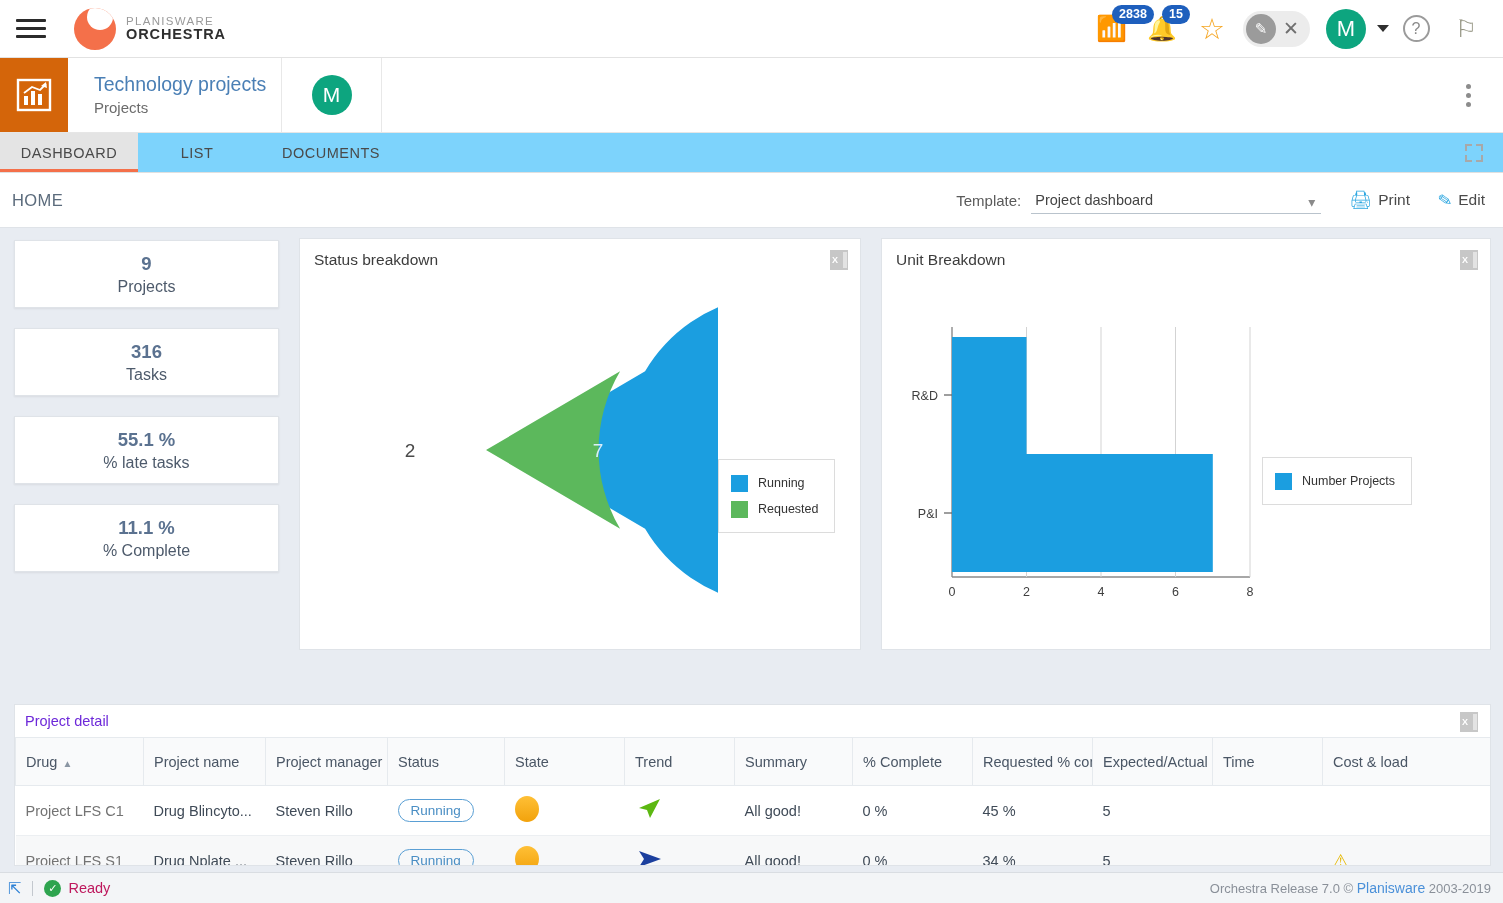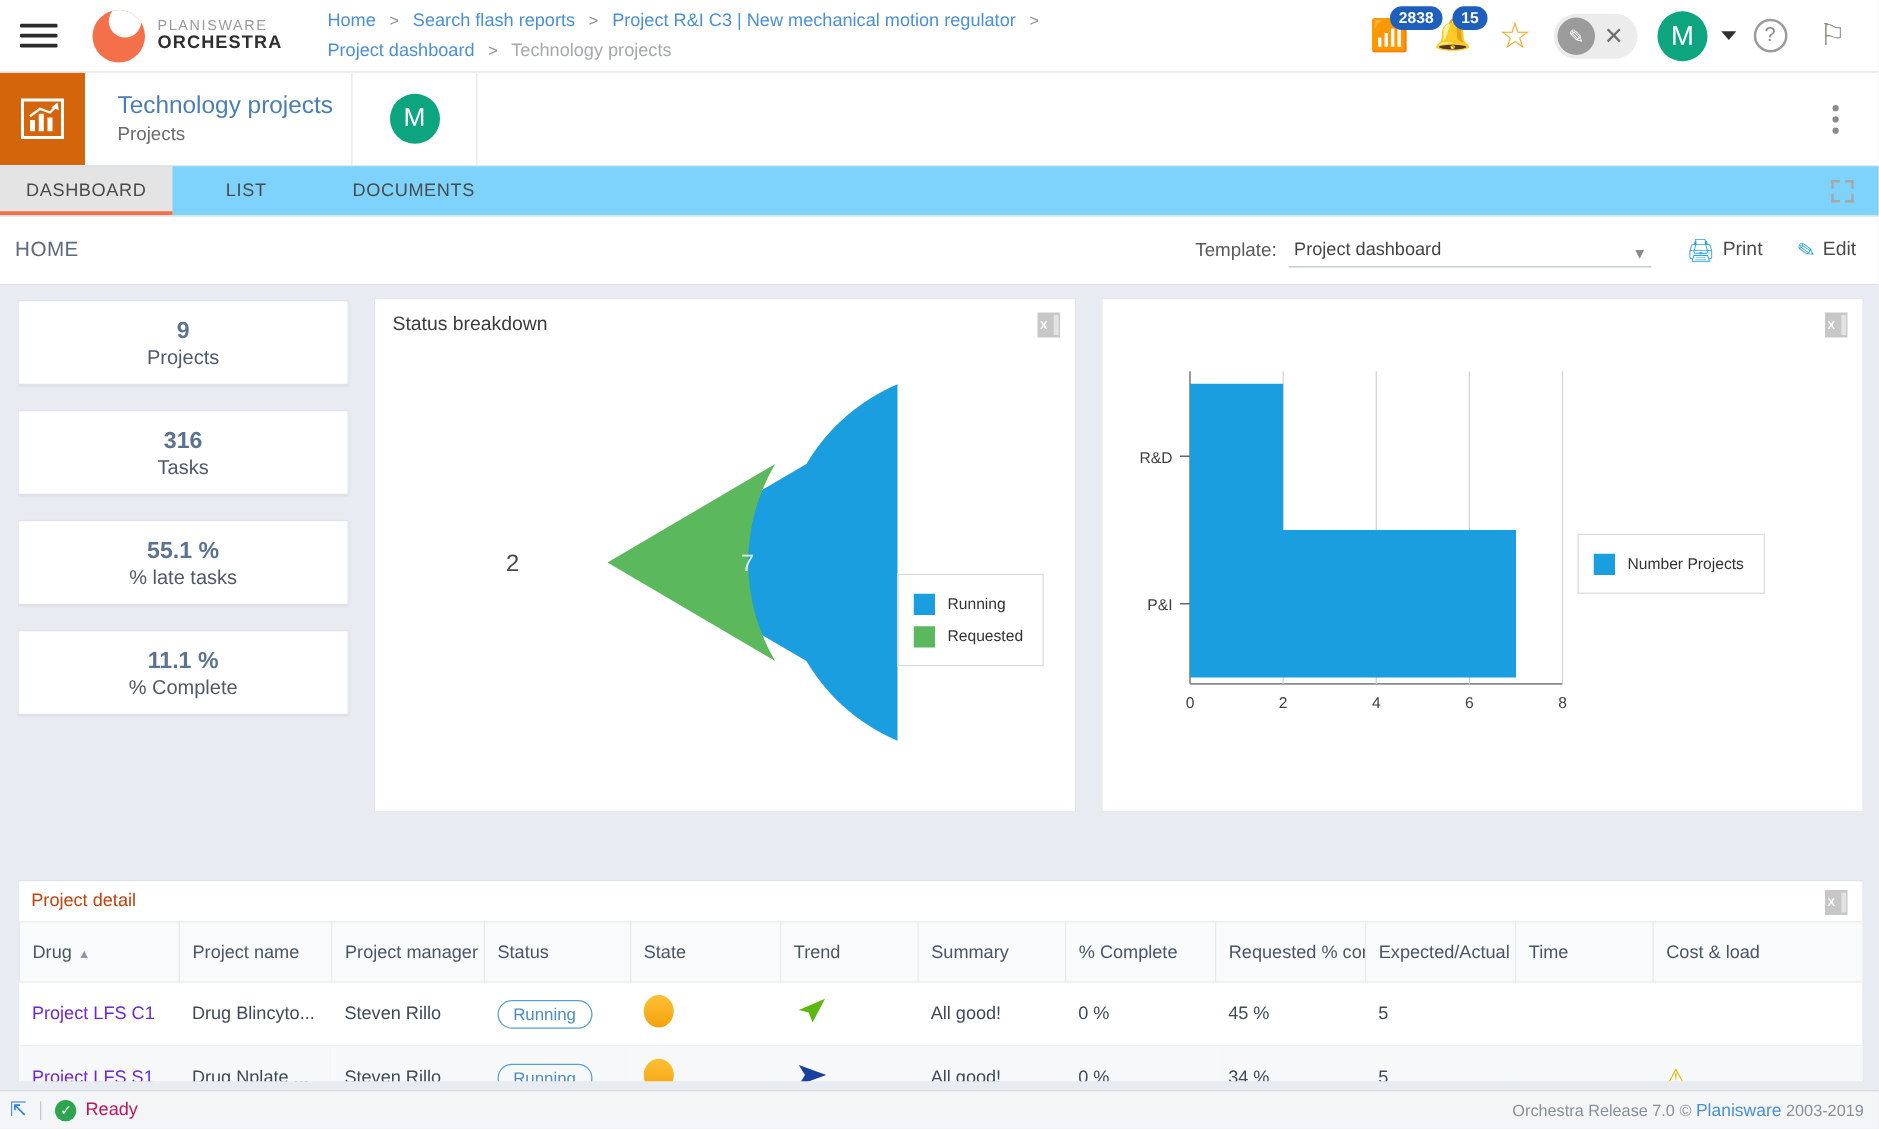--- a/index.html
+++ b/index.html
@@ -138,34 +138,34 @@
   .legend-sw { width: 17px; height: 17px; }
   .legend-tx { font-size: 12.5px; color: #333; }
   .pie-legend { left: 418px; top: 190px; }
   .bar-legend { left: 380px; top: 188px; }
 
   .bar-area { position: relative; width: 100%; height: 360px; }
   .bar-svg { position: absolute; left: 0; top: 0; }
 
   
   .detail-wrap { margin: 12px 12px 0 14px; background: #fff; border: 1px solid #dfe3e8; height: 162px; position: relative; overflow: hidden; }
-  .detail-title { font-size: 14.5px; color: #c2410c; padding: 8px 0 8px 10px; }
+  .detail-title { font-size: 14.5px; color: #6d28d9; padding: 8px 0 8px 10px; }
   table.dt { width: 100%; border-collapse: collapse; table-layout: fixed; }
   table.dt th {
     background: #f9fafb; border: 1px solid #e6eaee; border-left: none; font-weight: normal;
     font-size: 14.5px; color: #4a5665; text-align: left; padding: 12px 10px; height: 48px;
     white-space: nowrap; overflow: hidden; cursor: pointer;
   }
   table.dt th:first-child { border-left: 1px solid #e6eaee; }
   table.dt td {
     border-bottom: 1px solid #eceff2; font-size: 14.5px; color: #3f4a57;
     padding: 10px; height: 40px; white-space: nowrap; overflow: hidden;
   }
   tr.alt td { background: #f7f8f9; }
-  .lnk { color: #6d28d9; cursor: pointer; }
+  .lnk { color: #737373; cursor: pointer; }
   .pill {
     display: inline-block; border: 1px solid #5a9fd4; border-radius: 12px; color: #4a8ec4;
     font-size: 13.5px; padding: 3px 12px;
   }
   .dot-orange { width: 24px; height: 26px; border-radius: 50%; background: linear-gradient(#ffc036, #f2a20c); display: inline-block; }
   .sortarrow { color: #8a96a3; font-size: 10px; margin-left: 5px; }
   .warn { color: #e6b800; font-size: 18px; }
 
   
   .footer {
@@ -190,31 +190,20 @@
   </div>
 
   <div class="brand">
     <div class="brand-mark"></div>
     <div class="brand-text">
       <div class="brand-top">PLANISWARE</div>
       <div class="brand-bottom">ORCHESTRA</div>
     </div>
   </div>
 
-  <div class="breadcrumb">
-    <a>Home</a>
-    <span class="sep">&gt;</span>
-    <a>Search flash reports</a>
-    <span class="sep">&gt;</span>
-    <a>Project R&amp;I C3 | New mechanical motion regulator</a>
-    <span class="sep">&gt;</span><br>
-    <a>Project dashboard</a>
-    <span class="sep">&gt;</span>
-    <span class="current">Technology projects</span>
-  </div>
 
   <div class="top-icons">
     <div class="ti">
       <span class="rss">📶</span>
       <span class="badge">2838</span>
     </div>
     <div class="ti">
       <span class="bell">🔔</span>
       <span class="badge">15</span>
     </div>
@@ -340,20 +329,21 @@
         </div>
         <div class="legend-row">
           <span class="legend-sw" style="background:#5cb85c"></span>
           <span class="legend-tx">Requested</span>
         </div>
       </div>
     </div>
   </div>
 
   <div class="panel bar-panel">
+    <div class="panel-title">Unit Breakdown</div>
     <div class="xls-ico">
         <span>X</span>
       </div>
     <div class="bar-area">
       <svg class="bar-svg" width="560" height="358" viewBox="0 0 560 358">
 
         <line x1="70" y1="58" x2="70" y2="308" stroke="#8a8a8a" stroke-width="1.4"></line>
         <line x1="70" y1="308" x2="368" y2="308" stroke="#8a8a8a" stroke-width="1.4"></line>
         <line x1="144.5" y1="58" x2="144.5" y2="308" stroke="#d3d3d3" stroke-width="1"></line>
         <line x1="219" y1="58" x2="219" y2="308" stroke="#d3d3d3" stroke-width="1"></line>

